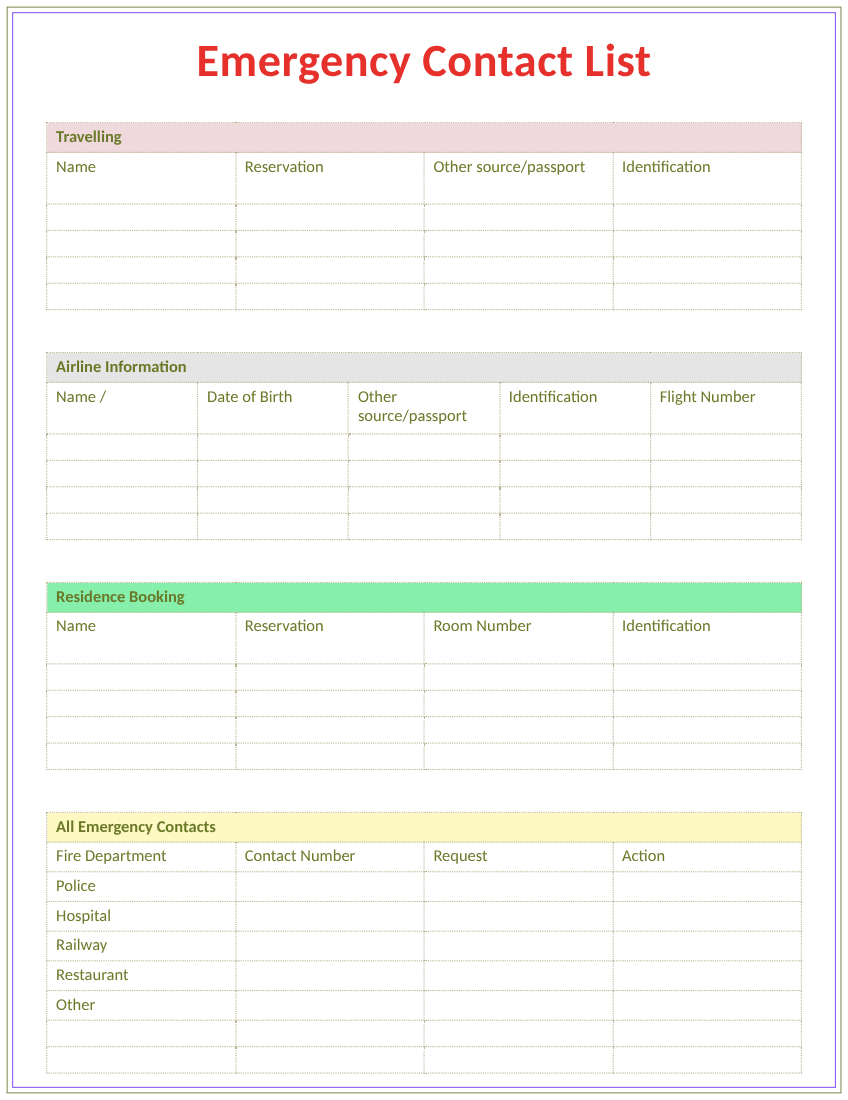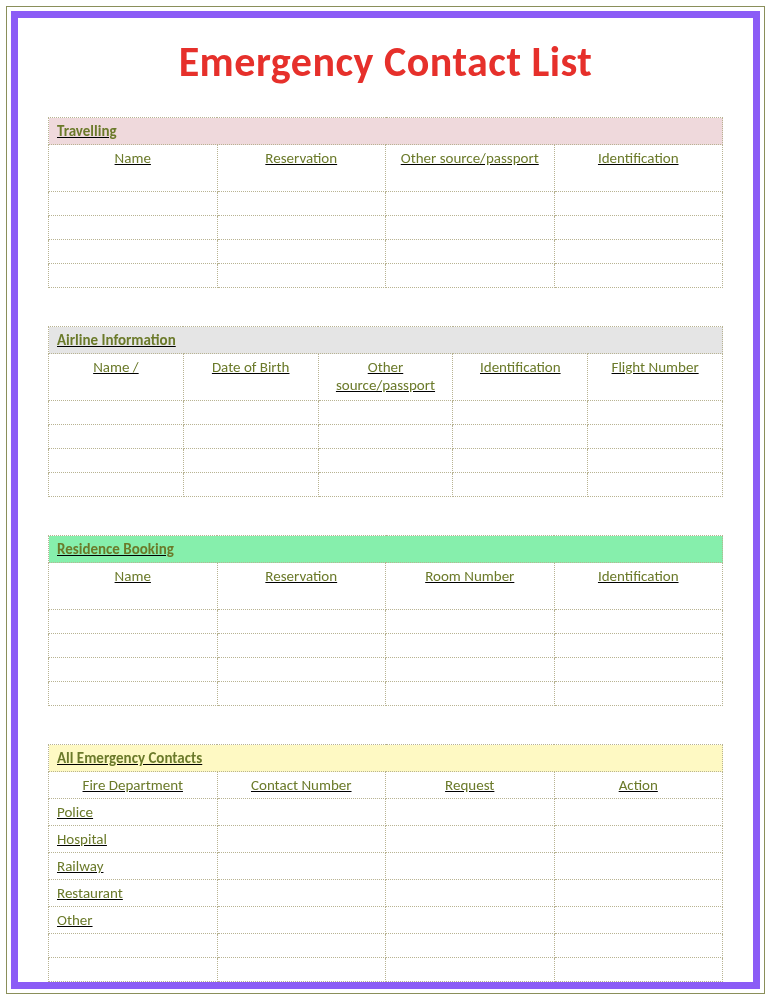--- a/index.html
+++ b/index.html
@@ -17,40 +17,39 @@
     right: 6px;
     bottom: 6px;
     border: 1px solid #8a8f5a;
   }
   .inner-border {
     position: absolute;
     top: 11px;
     left: 11px;
     right: 11px;
     bottom: 11px;
-    border: 7px solid #8b5cf6;
+    border: 1px solid #8b5cf6;
     box-sizing: border-box;
     padding: 18px 30px 10px 30px;
   }
   h1.page-title {
     margin: 0 0 30px 0;
     text-align: center;
     color: #e6302b;
     font-size: 42px;
     font-weight: 700;
     letter-spacing: 0.5px;
   }
   .section {
     margin-bottom: 38px;
   }
   table {
     width: 100%;
     border-collapse: collapse;
     table-layout: fixed;
-    text-decoration: underline;
   }
   th.section-title {
     text-align: left;
     font-weight: 700;
     font-size: 15px;
     color: #6b7a2a;
     padding: 4px 8px;
     border: 1px dotted #b8b392;
   }
   .bg-pink  { background: #efd9dc; }
@@ -58,21 +57,20 @@
   .bg-blue  { background: #86efac; }
   .bg-orange{ background: #fef9c3; }
   td.colhdr {
     color: #6b7a2a;
     font-size: 15px;
     padding: 4px 8px;
     border: 1px dotted #b8b392;
     vertical-align: top;
     line-height: 1.2;
     height: 18px;
-    text-align: center;
   }
   td.cell {
     border: 1px dotted #b8b392;
     padding: 4px 8px;
     height: 15px;
     color: #6b7a2a;
     font-size: 15px;
     vertical-align: top;
   }
   .footer {

